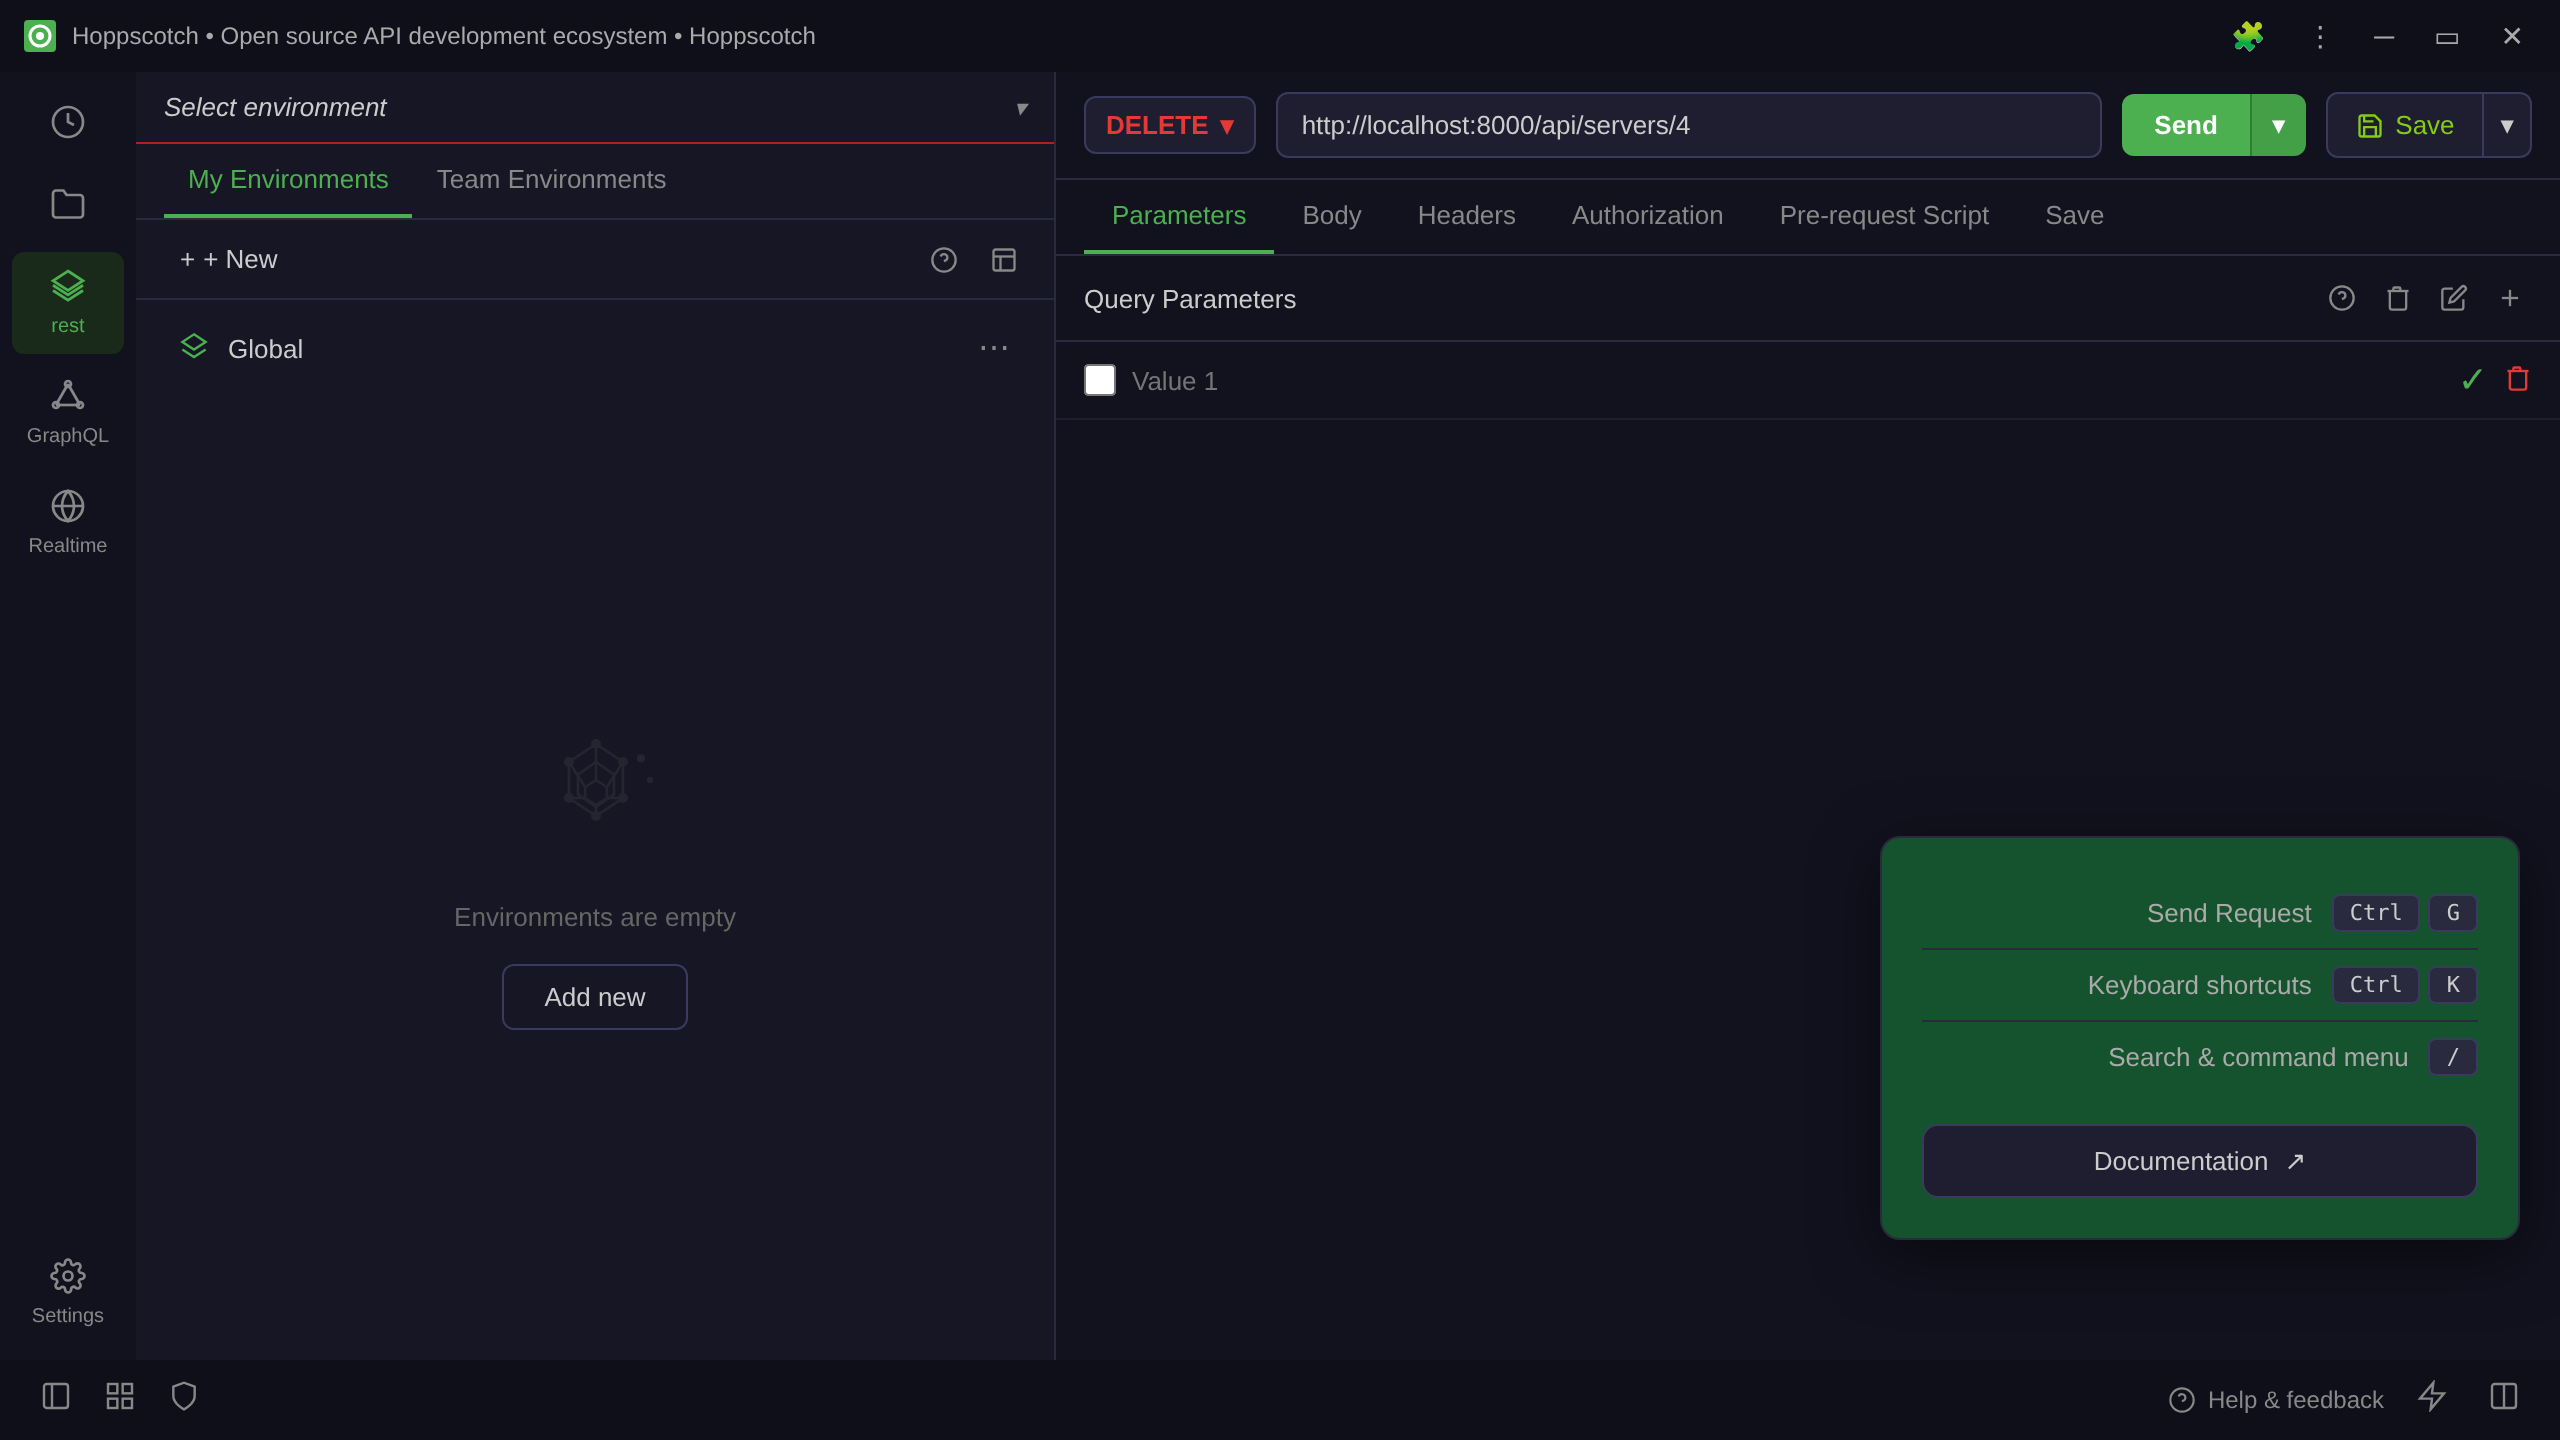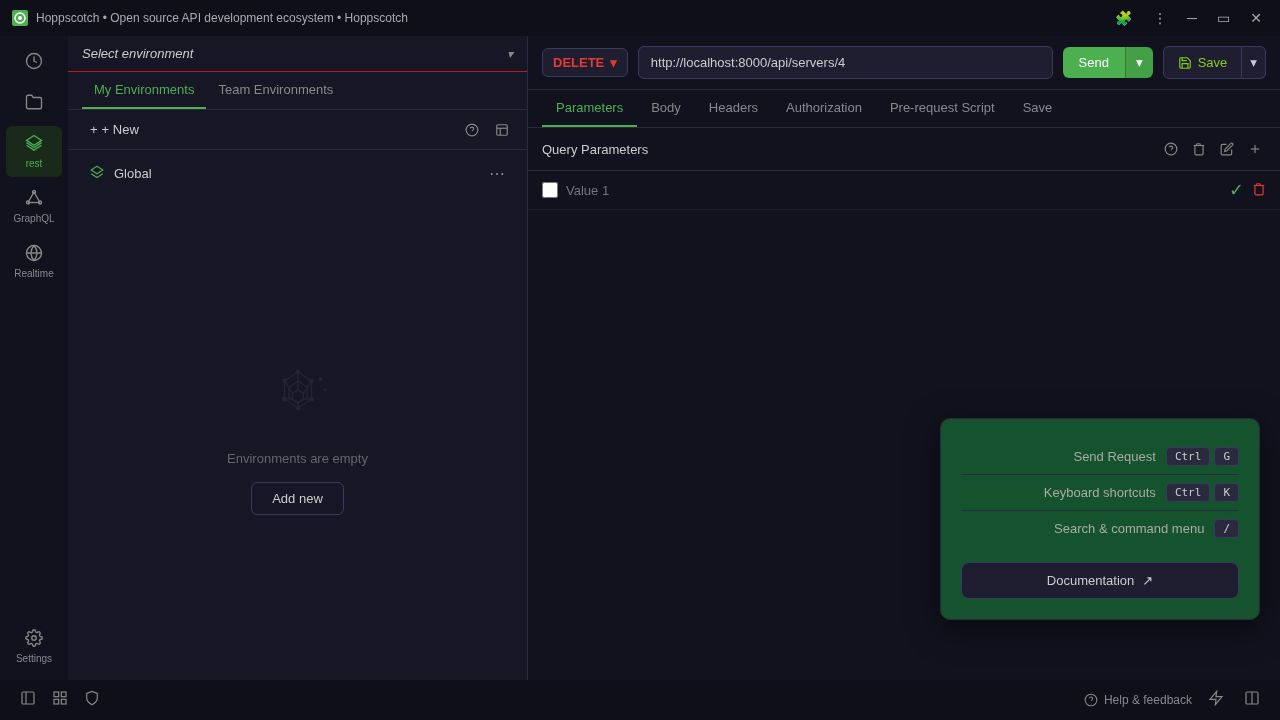--- a/index.html
+++ b/index.html
@@ -269,21 +269,21 @@
       font-size: 13px;
       outline: none;
     }
     .send-btn {
       background: #4CAF50;
       border: none;
       color: white;
       padding: 4px 16px;
       border-radius: 6px 0 0 6px;
       font-size: 13px;
-      font-weight: 400;
+      font-weight: 700;
       cursor: pointer;
     }
     .send-btn-arrow {
       background: #43a047;
       border: none;
       border-left: 1px solid #2e7d32;
       color: white;
       padding: 8px 10px;
       border-radius: 0 6px 6px 0;
       cursor: pointer;

